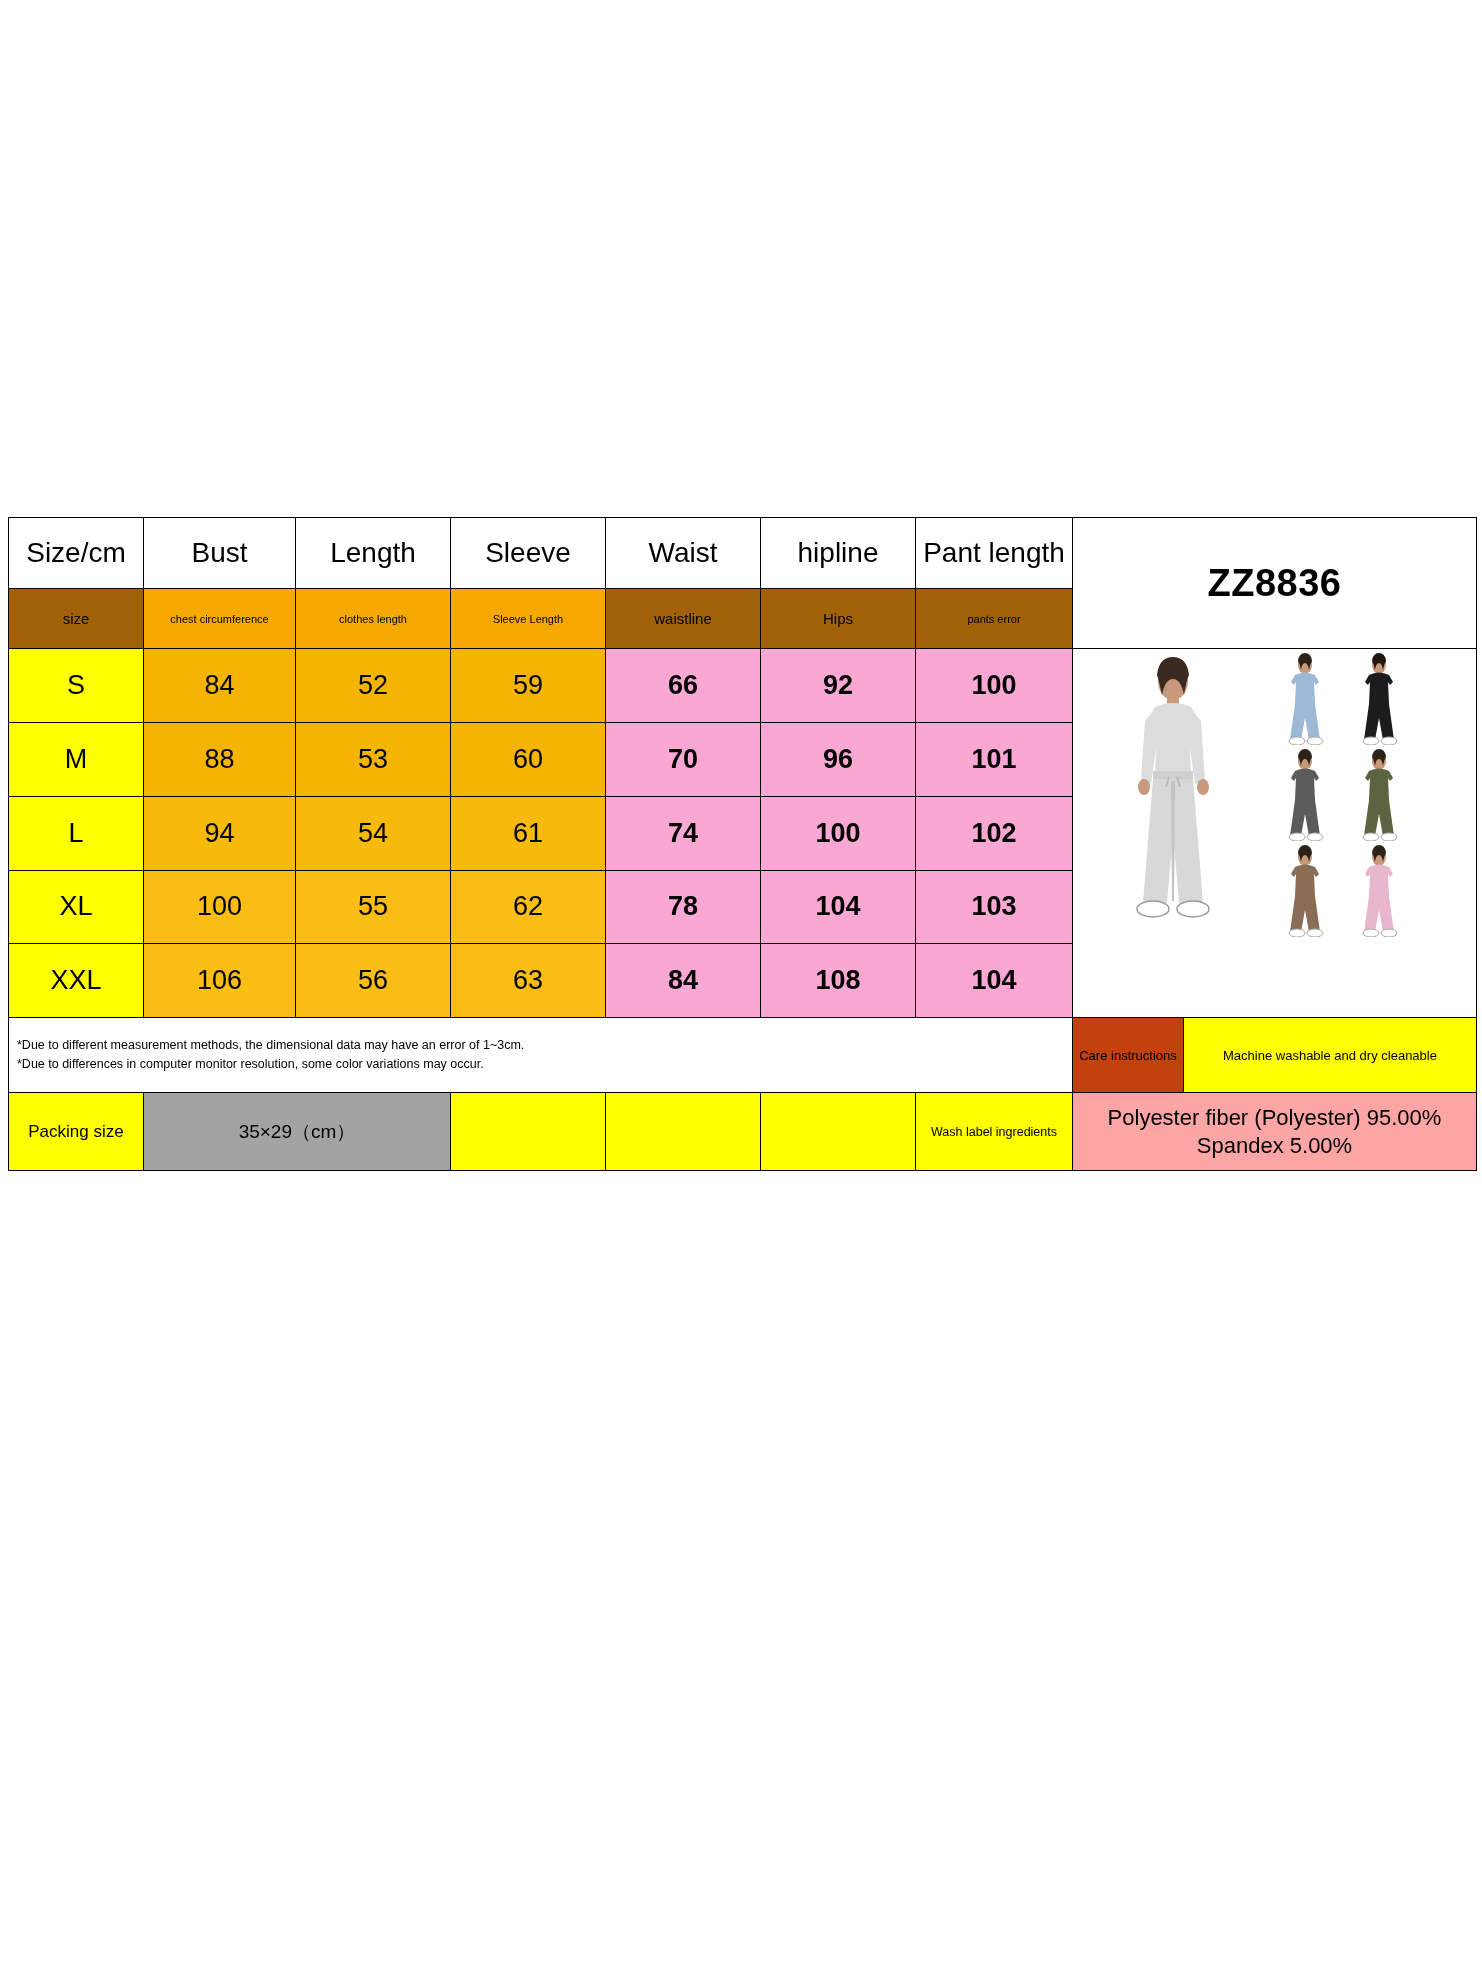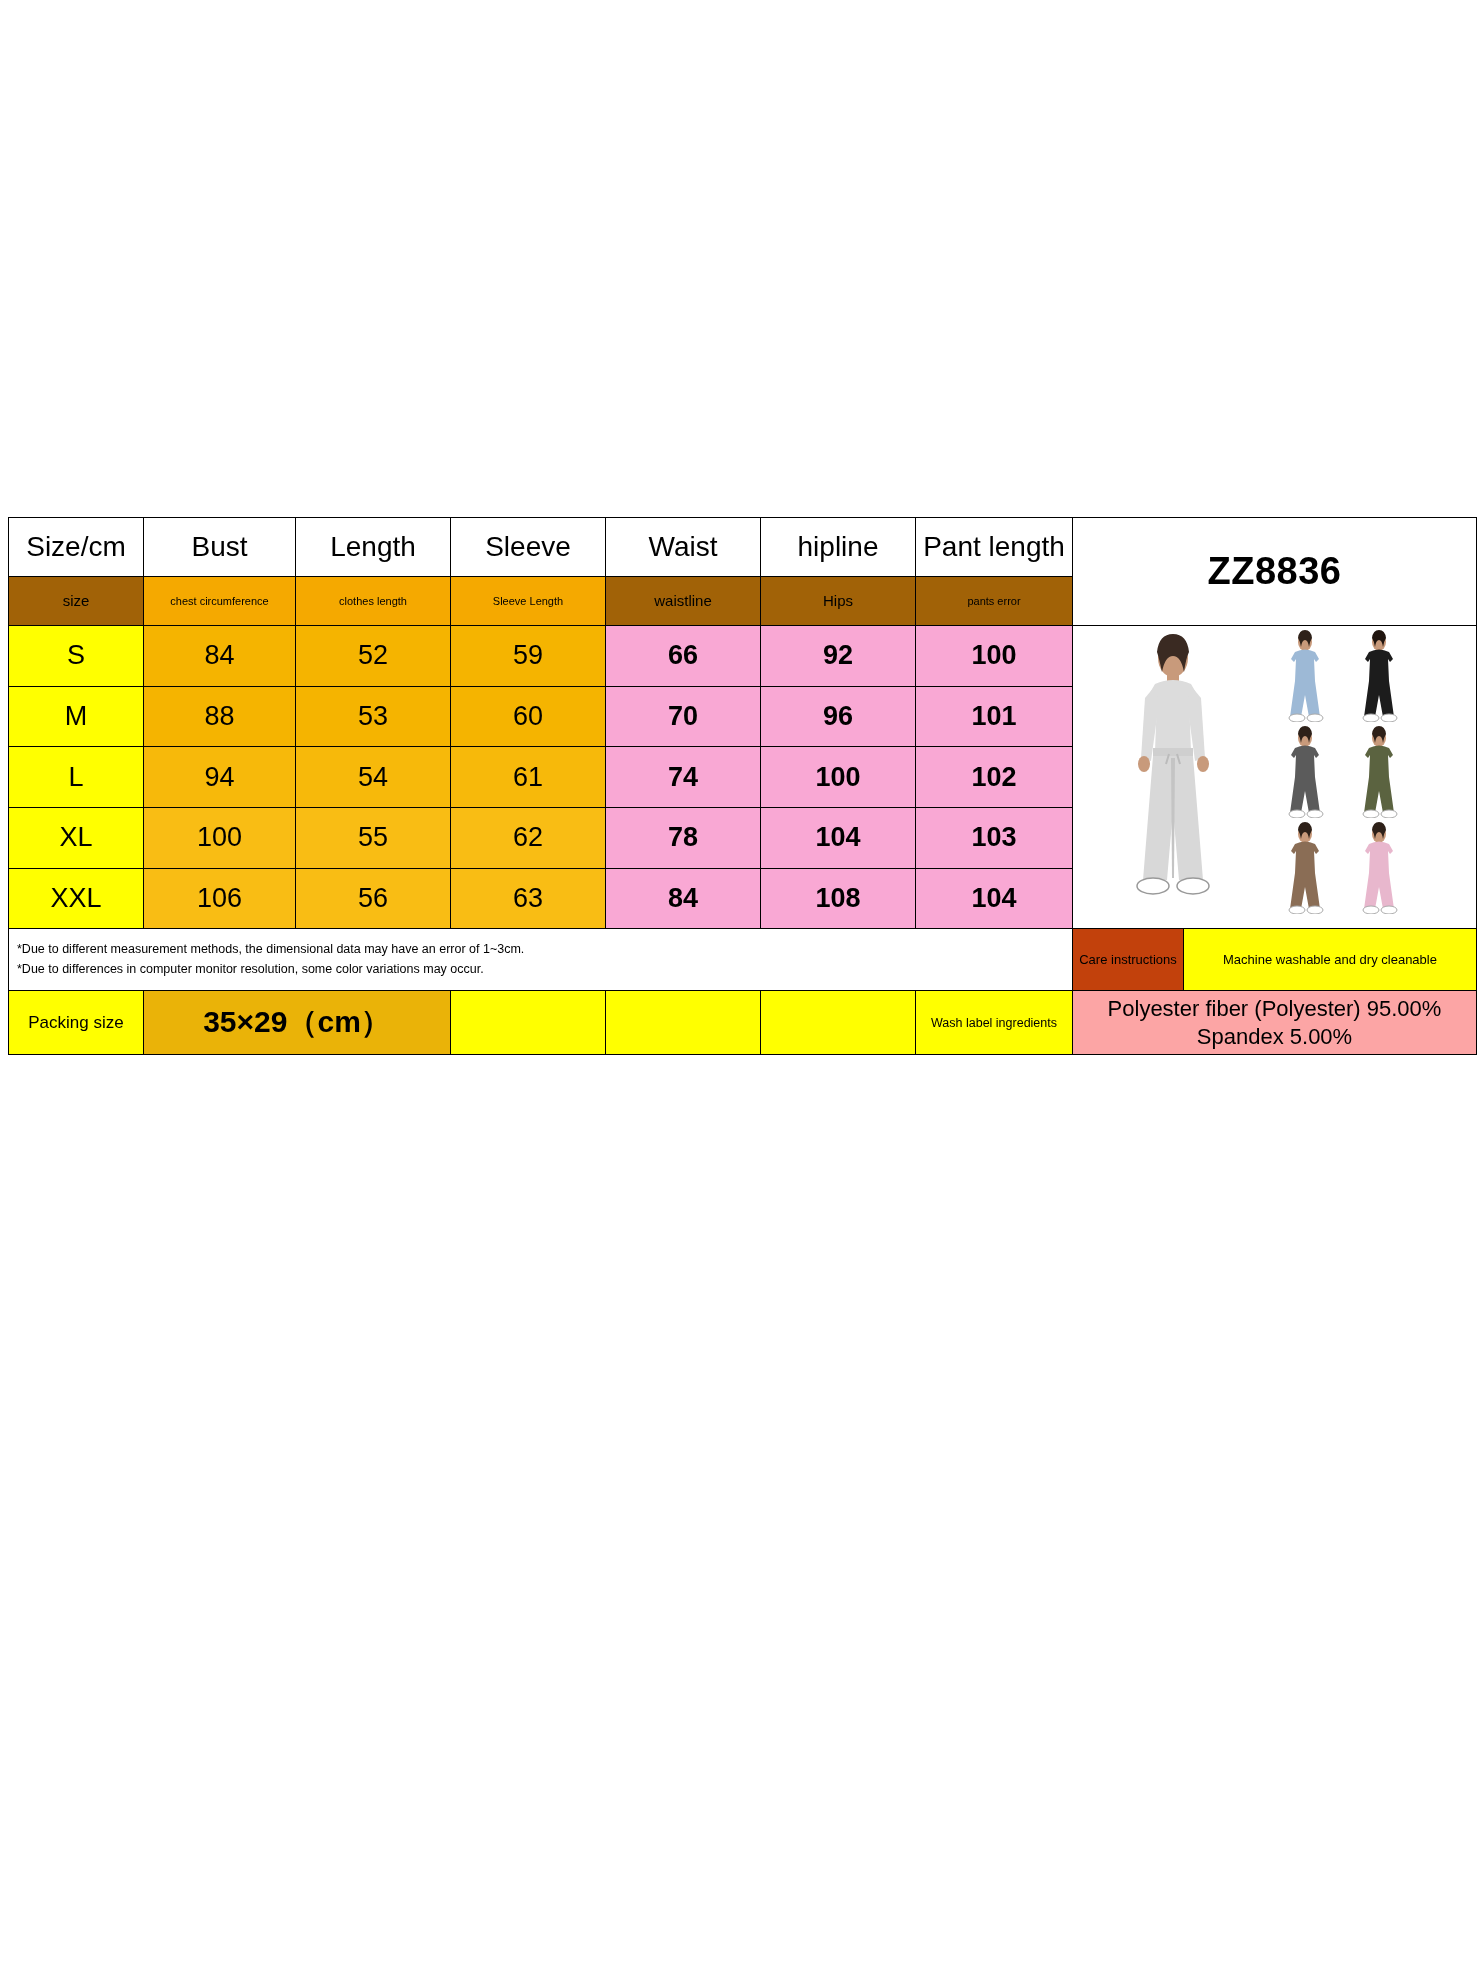--- a/index.html
+++ b/index.html
@@ -20,21 +20,21 @@
     left: 8px;
     top: 517px;
     width: 1468px;
     height: 525px;
   }
 
   table.size-table {
     border-collapse: collapse;
     table-layout: fixed;
     width: 1468px;
-    height: 538px;
+    height: 654px;
   }
   table.size-table td {
     border: 1px solid #000000;
     text-align: center;
     vertical-align: middle;
     padding: 0;
     color: #000000;
   }
 
   
@@ -70,21 +70,21 @@
     text-align: left !important;
     padding: 6px 8px !important;
     font-size: 12.5px;
     line-height: 1.55;
     background: #ffffff;
     height: 58px;
   }
 
   .packing td { height: 56px; }
   .packing .c0 { background: #ffff00; font-size: 17px; }
-  .packing .c1, .packing .c2 { background: #eab308; font-size: 30px; font-weight: bold; }
+  .packing .c1, .packing .c2 { background: #a3a3a3; font-size: 19px; }
   .packing .empty { background: #ffff00; }
   .packing .wash { background: #ffff00; font-size: 12.5px; }
 
   
   .right-panel {
     position: relative;
     padding: 0;
     background: #ffffff;
   }
   .sku {

